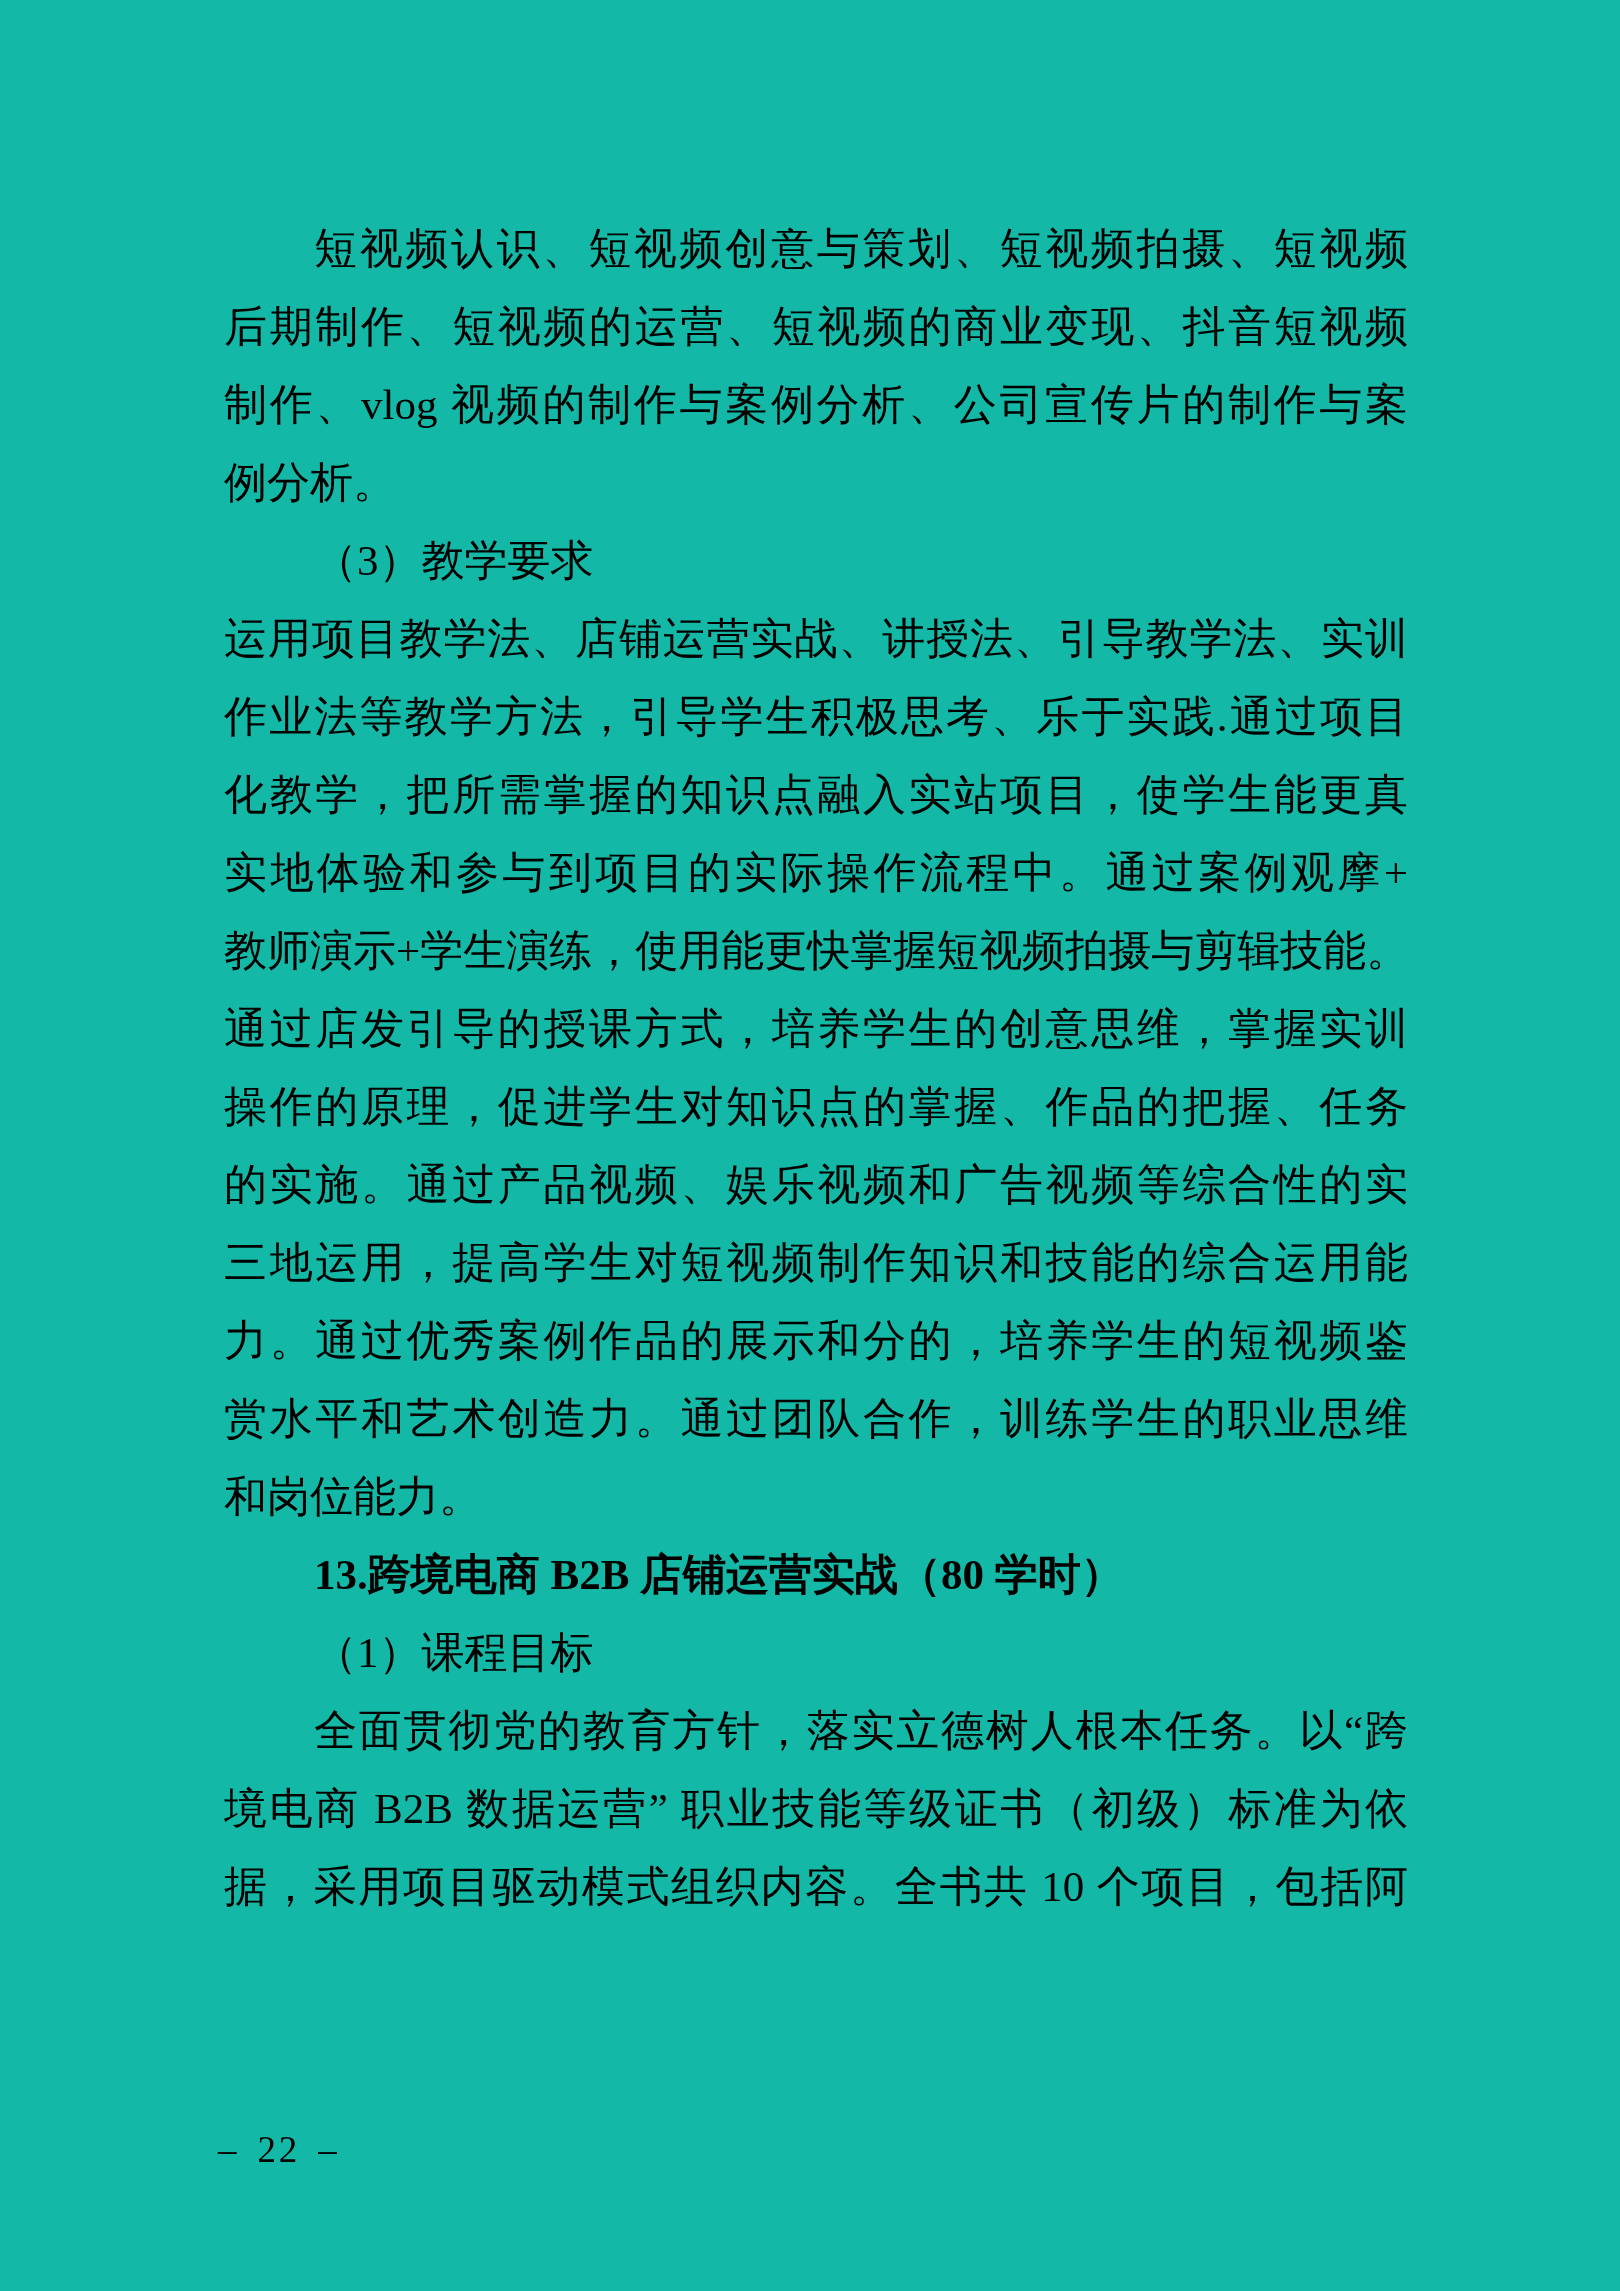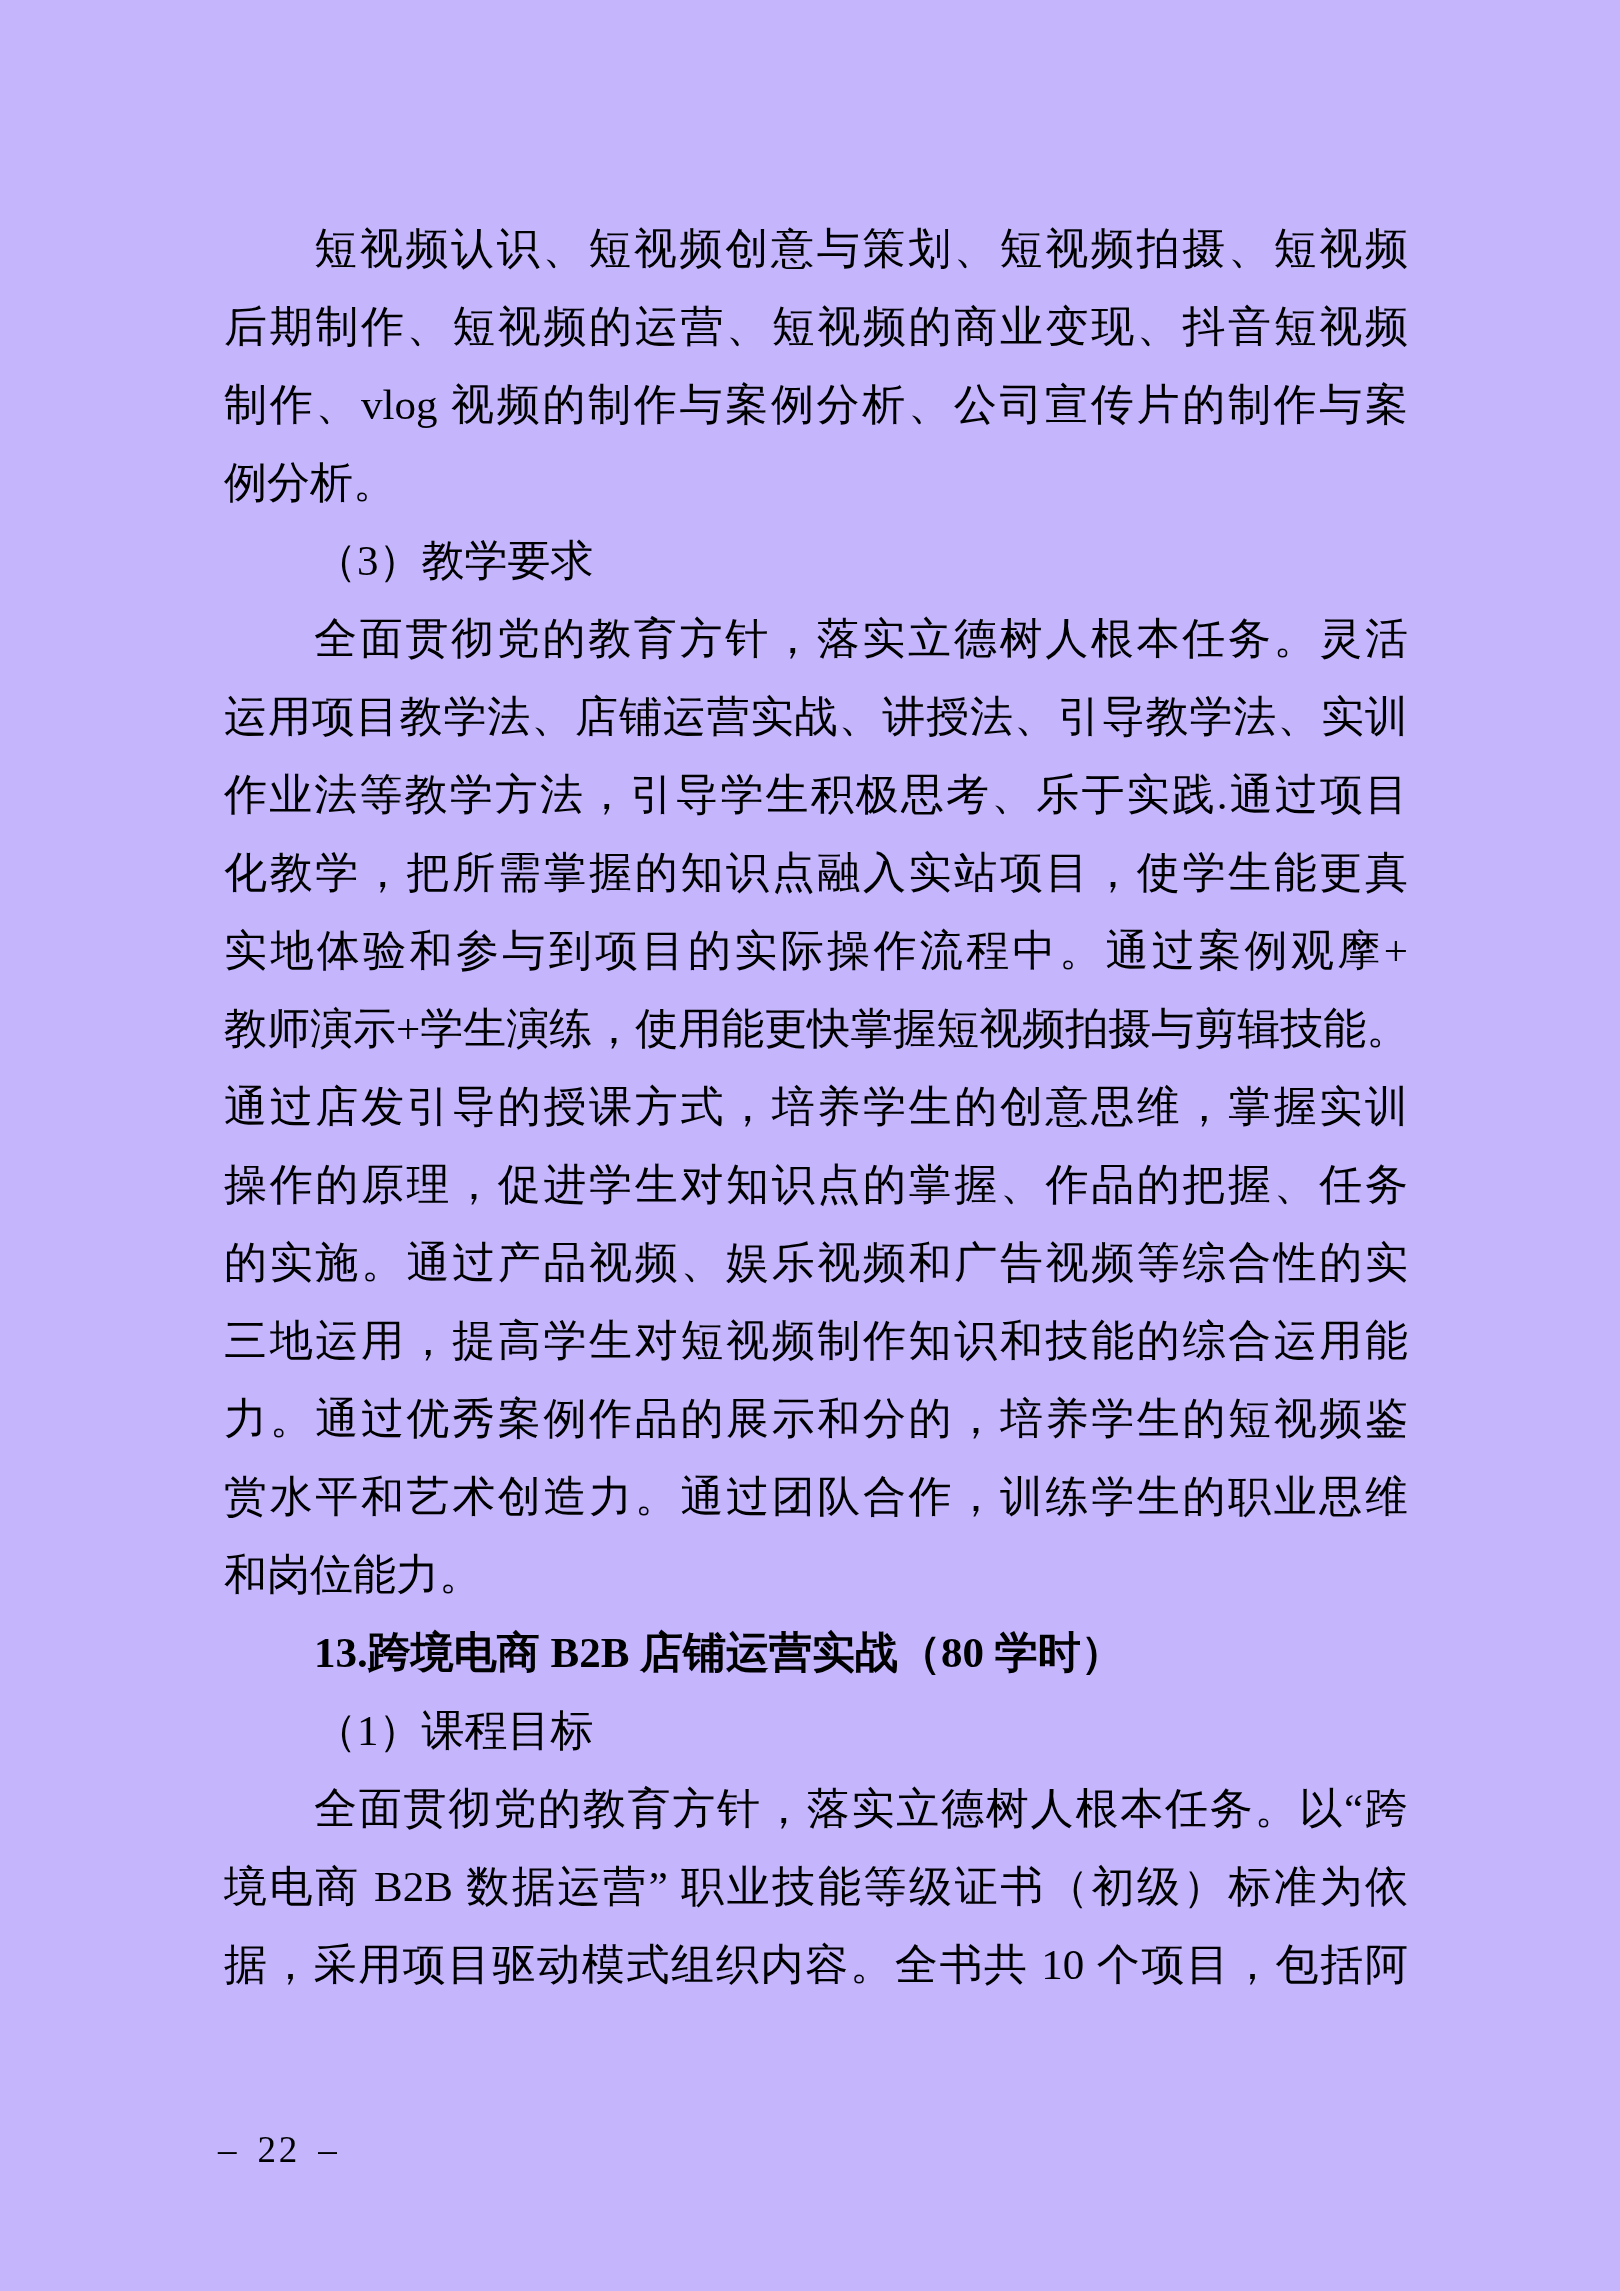--- a/index.html
+++ b/index.html
@@ -10,21 +10,21 @@
     position: relative;
     overflow: hidden;
     color: #000000;
     font-family: "Liberation Serif", "DejaVu Serif", serif;
   }
   .page {
     position: absolute;
     left: 0; top: 0;
     width: 1620px;
     height: 2292px;
-    background: #c4b5fd;
+    background: #14b8a6;
   }
   .content {
     position: absolute;
     left: 224px;
     top: 210px;
     width: 1184px;
   }
   .line {
     font-size: 43px;
     line-height: 78px;
@@ -58,21 +58,20 @@
 </head>
 <body>
 
 <div class="page">
   <div class="content">
     <div class="line indent">短视频认识、短视频创意与策划、短视频拍摄、短视频</div>
     <div class="line">后期制作、短视频的运营、短视频的商业变现、抖音短视频</div>
     <div class="line">制作、vlog 视频的制作与案例分析、公司宣传片的制作与案</div>
     <div class="line end">例分析。</div>
     <div class="line indent end">（3）教学要求</div>
-    <div class="line indent">全面贯彻党的教育方针，落实立德树人根本任务。灵活</div>
     <div class="line">运用项目教学法、店铺运营实战、讲授法、引导教学法、实训</div>
     <div class="line">作业法等教学方法，引导学生积极思考、乐于实践.通过项目</div>
     <div class="line">化教学，把所需掌握的知识点融入实站项目，使学生能更真</div>
     <div class="line">实地体验和参与到项目的实际操作流程中。通过案例观摩+</div>
     <div class="line">教师演示+学生演练，使用能更快掌握短视频拍摄与剪辑技能。</div>
     <div class="line">通过店发引导的授课方式，培养学生的创意思维，掌握实训</div>
     <div class="line">操作的原理，促进学生对知识点的掌握、作品的把握、任务</div>
     <div class="line">的实施。通过产品视频、娱乐视频和广告视频等综合性的实</div>
     <div class="line">三地运用，提高学生对短视频制作知识和技能的综合运用能</div>
     <div class="line">力。通过优秀案例作品的展示和分的，培养学生的短视频鉴</div>

